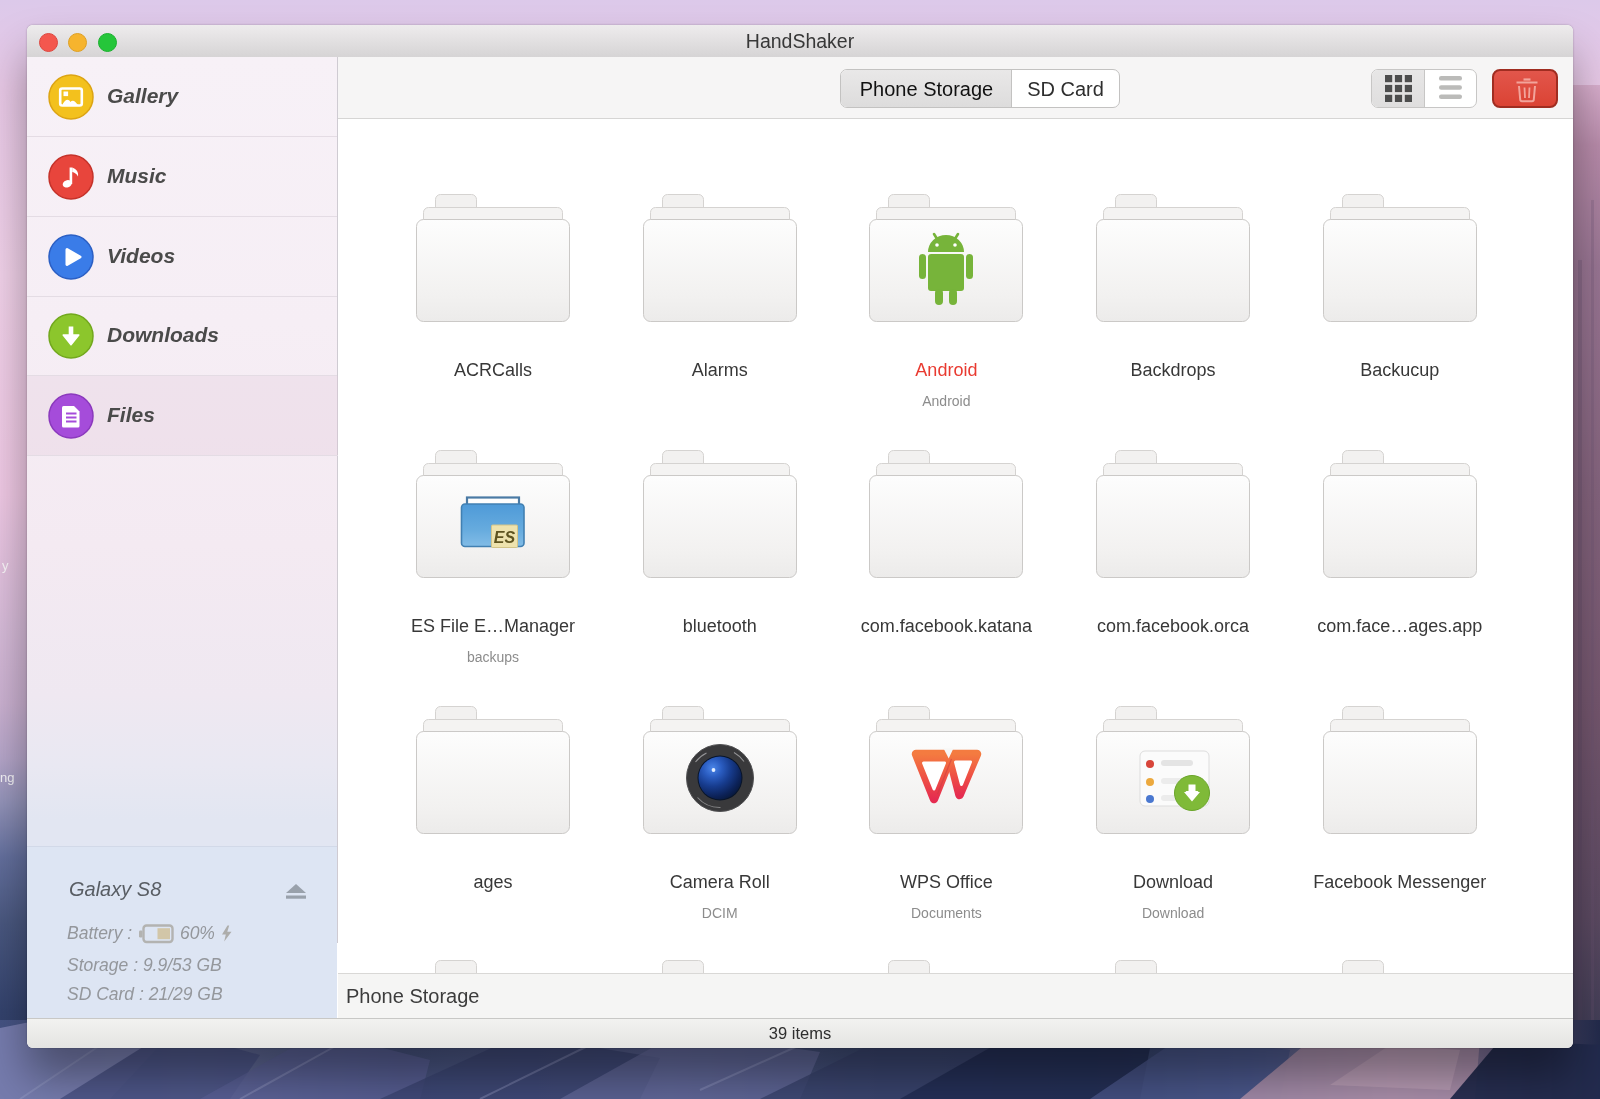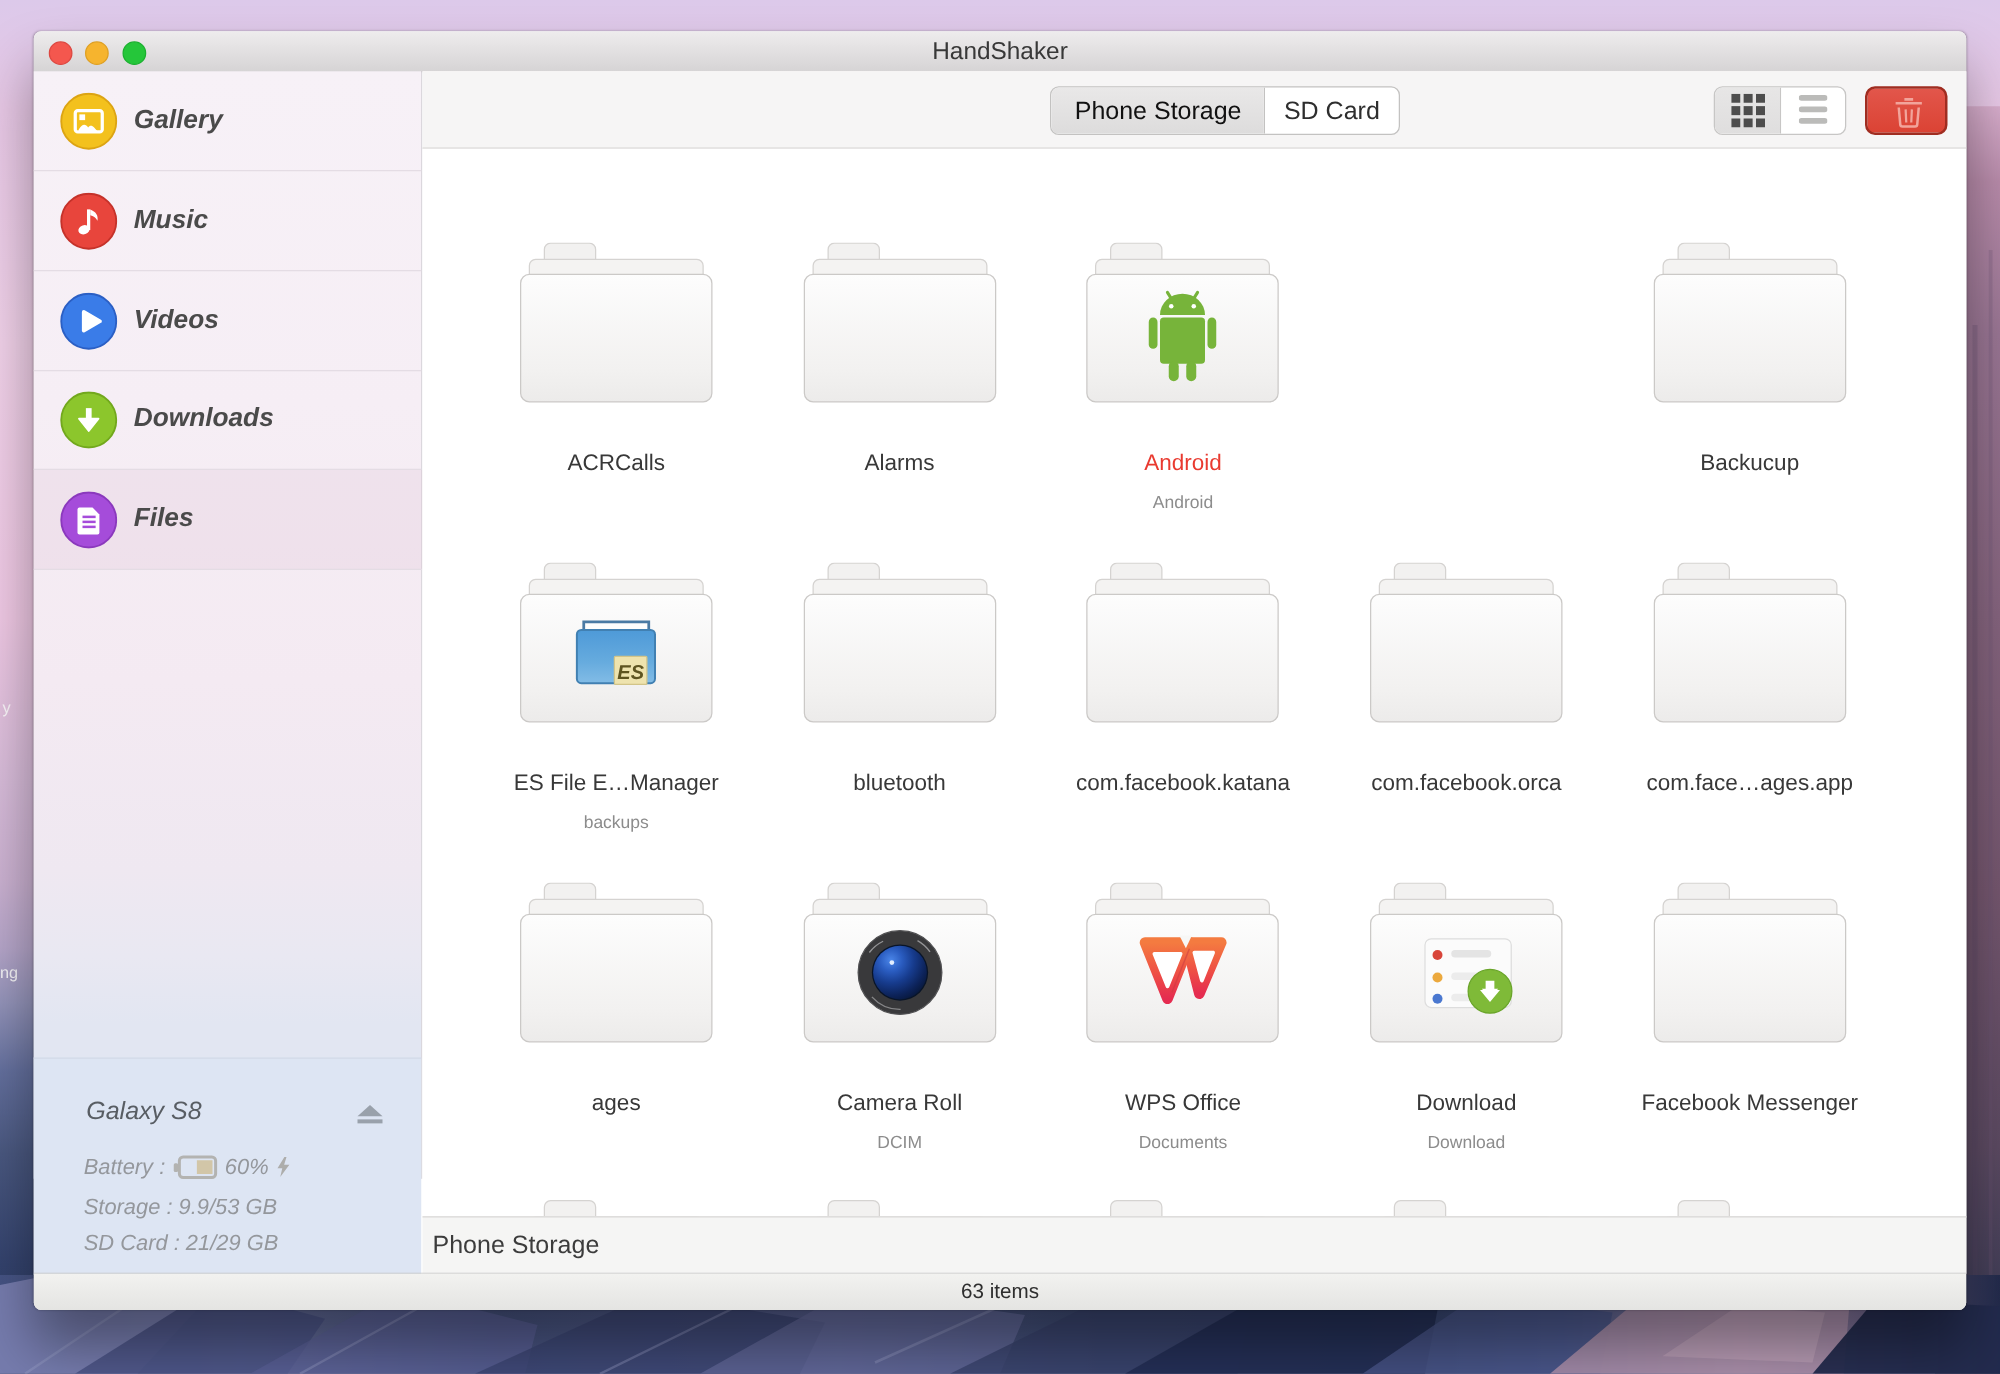--- a/index.html
+++ b/index.html
@@ -295,20 +295,35 @@
  <rect x="100" y="60" width="7" height="25" rx="3.5"></rect>
  <rect x="69" y="95" width="8" height="16" rx="4"></rect>
  <rect x="83" y="95" width="8" height="16" rx="4"></rect>
  <circle cx="71" cy="51" r="1.8" fill="#fff"></circle>
  <circle cx="89" cy="51" r="1.8" fill="#fff"></circle>
             </g>
           </svg>
           <div class="lbl" style="color:#e93a30;">Android</div>
           <div class="sub">Android</div>
         </div>
+        <div class="item" style="left:721.1px;top:75px;">
+          <svg class="fold" width="160" height="132" viewBox="0 0 160 132">
+  <defs>
+   <linearGradient id="fg" x1="0" y1="0" x2="0" y2="1">
+     <stop offset="0" stop-color="#fdfdfd"></stop>
+                <stop offset="0.75" stop-color="#f2f1f0"></stop>
+                <stop offset="1" stop-color="#eceBea"></stop>
+   </linearGradient>
+  </defs>
+  <rect x="22.5" y="0.5" width="41" height="30" rx="5" fill="#f2f1f0" stroke="#d5d3d1"></rect>
+  <rect x="10.5" y="13.5" width="139" height="24" rx="5" fill="#f4f3f2" stroke="#d5d3d1"></rect>
+  <rect x="3.5" y="25.5" width="153" height="102" rx="7" fill="url(#fg)" stroke="#cbc9c7"></rect>
+  </svg>
+          <div class="lbl">Backdrops</div>
+        </div>
         <div class="item" style="left:947.8px;top:75px;">
           <svg class="fold" width="160" height="132" viewBox="0 0 160 132">
   <defs>
    <linearGradient id="fg" x1="0" y1="0" x2="0" y2="1">
      <stop offset="0" stop-color="#fdfdfd"></stop>
                 <stop offset="0.75" stop-color="#f2f1f0"></stop>
                 <stop offset="1" stop-color="#eceBea"></stop>
    </linearGradient>
   </defs>
   <rect x="22.5" y="0.5" width="41" height="30" rx="5" fill="#f2f1f0" stroke="#d5d3d1"></rect>
@@ -599,15 +614,15 @@
   <rect x="10.5" y="13.5" width="139" height="24" rx="5" fill="#f4f3f2" stroke="#d5d3d1"></rect>
   <rect x="3.5" y="25.5" width="153" height="102" rx="7" fill="url(#fg)" stroke="#cbc9c7"></rect>
   </svg>
         </div>
       </div>
     <div id="crumb">
         <div>Phone Storage</div>
       </div>
   </div>
   <div id="statusbar">
-      <div>63 items</div>
+      <div>39 items</div>
     </div>
 </div>
 
 </body></html>

